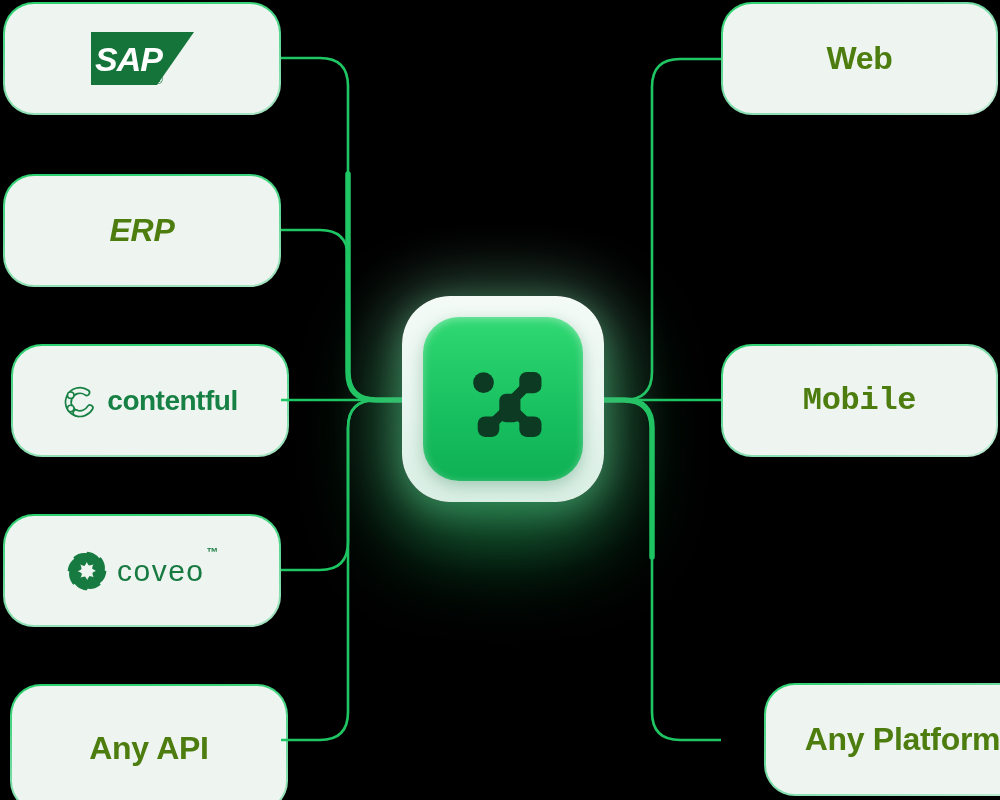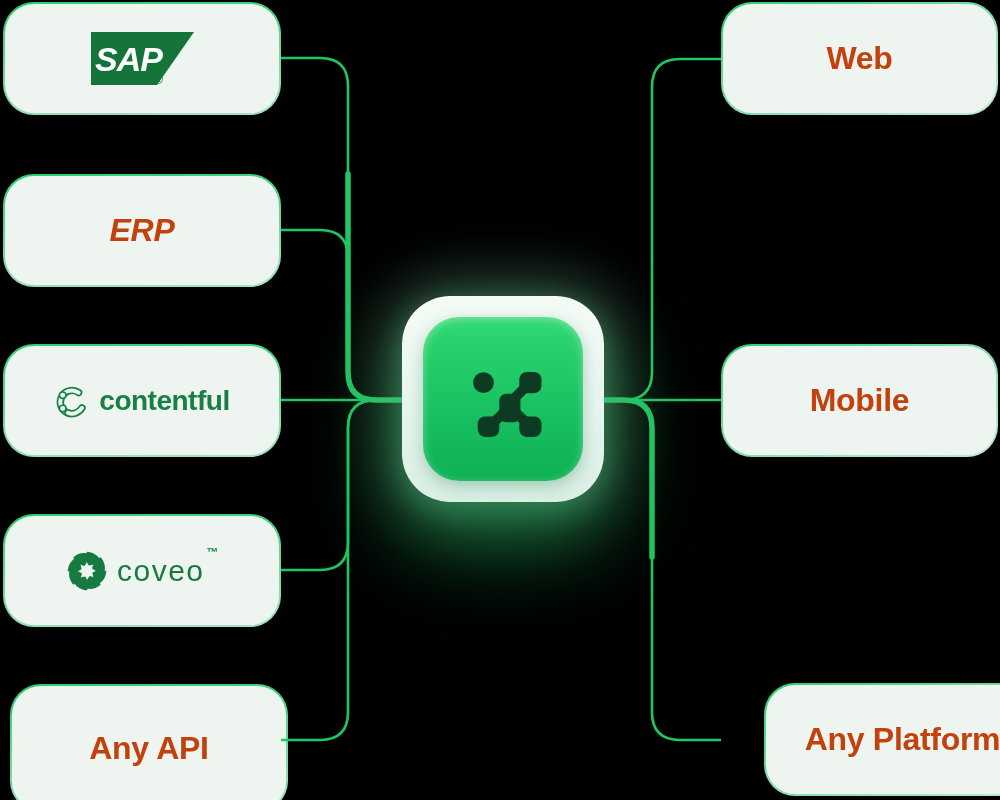--- a/index.html
+++ b/index.html
@@ -20,21 +20,21 @@
   .node.left-grad  { background:linear-gradient(175deg,#28d06d 0%,#5fd794 45%,#a9e4c4 100%); }
   .node.right-grad { background:linear-gradient(160deg,#28d06d 0%,#7edcab 50%,#c2ebd6 100%); }
   .node-inner {
     width:100%; height:100%;
     border-radius:29px;
     background:#eef5f0;
     display:flex; align-items:center; justify-content:center;
     gap:9px;
   }
   .node-label {
-    color:#c2410c;
+    color:#4d7c0f;
     font-size:32px;
     font-weight:bold;
     letter-spacing:-0.3px;
     white-space:nowrap;
     text-align:center;
   }
   .contentful-word { color:#178044; font-size:28px; font-weight:bold; letter-spacing:-0.5px; }
   .coveo-word { color:#177a41; font-size:30px; font-weight:500; letter-spacing:1.5px; }
   .tm-mark { color:#177a41; font-size:12px; font-weight:bold; vertical-align:top; position:relative; top:-9px; left:2px; }
   
@@ -89,21 +89,21 @@
     </svg>
   </div>
 </div>
 
 <div class="node left-grad" style="left:3px; top:174px; width:278px; height:113px;font-style:italic;">
   <div class="node-inner">
     <span class="node-label">ERP</span>
   </div>
 </div>
 
-<div class="node left-grad" style="left:3px; top:344px; width:278px; height:113px;">
+<div class="node left-grad" style="left:11px; top:344px; width:278px; height:113px;">
   <div class="node-inner">
     <svg width="36" height="38" viewBox="0 0 34 36">
       <g fill="none" stroke-linecap="round">
         <path d="M23.3,10 A11,11 0 1 0 15.5,29.9" stroke="#178044" stroke-width="7"></path>
         <path d="M23.3,10 A11,11 0 1 0 15.5,29.9" stroke="#eef5f0" stroke-width="3.8"></path>
         <path d="M13.2,29.3 A11,11 0 0 0 26.5,24.5" stroke="#178044" stroke-width="7"></path>
         <path d="M13.2,29.3 A11,11 0 0 0 26.5,24.5" stroke="#eef5f0" stroke-width="3.8"></path>
       </g>
       <circle cx="8.2" cy="12.6" r="3.1" fill="#eef5f0" stroke="#178044" stroke-width="1.5"></circle>
       <circle cx="8.2" cy="25.2" r="3.1" fill="#eef5f0" stroke="#178044" stroke-width="1.5"></circle>
@@ -138,21 +138,21 @@
     <span class="node-label">Any API</span>
   </div>
 </div>
 
 <div class="node right-grad" style="left:721px; top:2px; width:277px; height:113px;">
   <div class="node-inner">
     <span class="node-label">Web</span>
   </div>
 </div>
 
-<div class="node right-grad" style="left:721px; top:344px; width:277px; height:113px;">
+<div class="node right-grad" style="left:721px; top:344px; width:277px; height:113px;font-family:Liberation Mono, monospace;">
   <div class="node-inner">
     <span class="node-label">Mobile</span>
   </div>
 </div>
 
 <div class="node right-grad" style="left:764px; top:683px; width:277px; height:113px;">
   <div class="node-inner">
     <span class="node-label">Any Platform</span>
   </div>
 </div>

